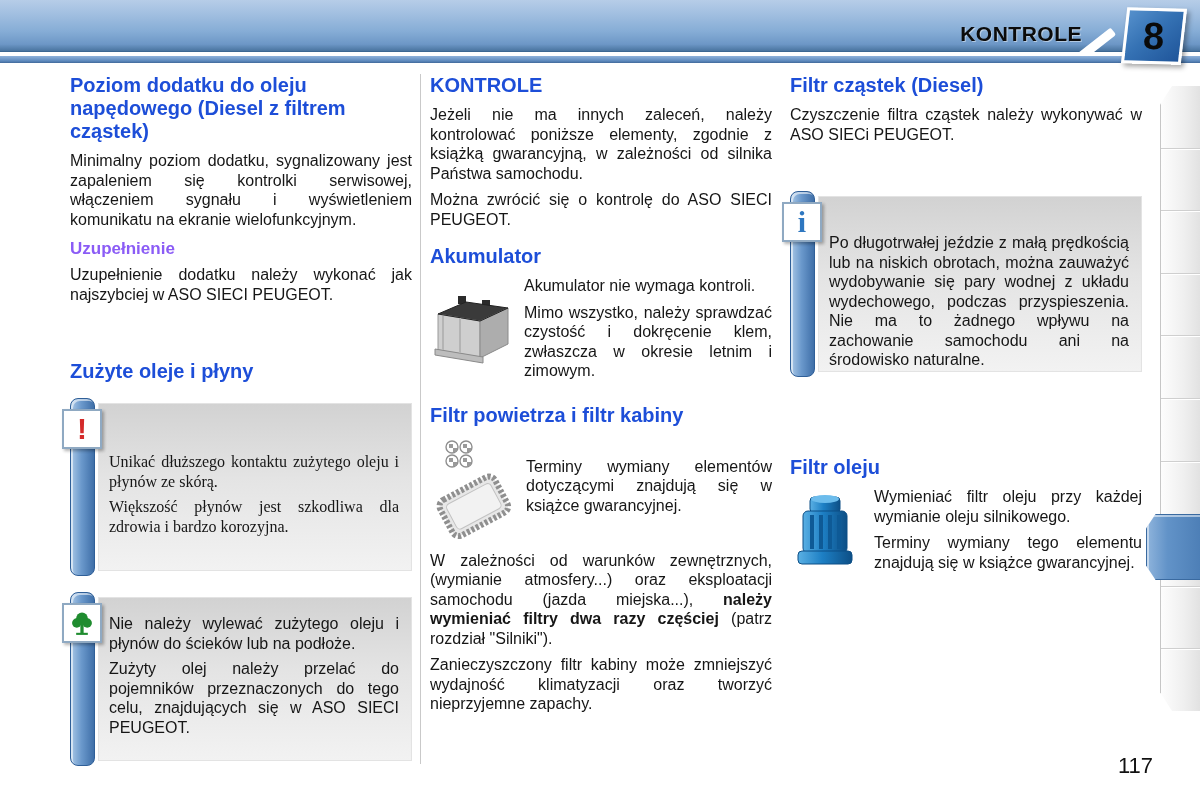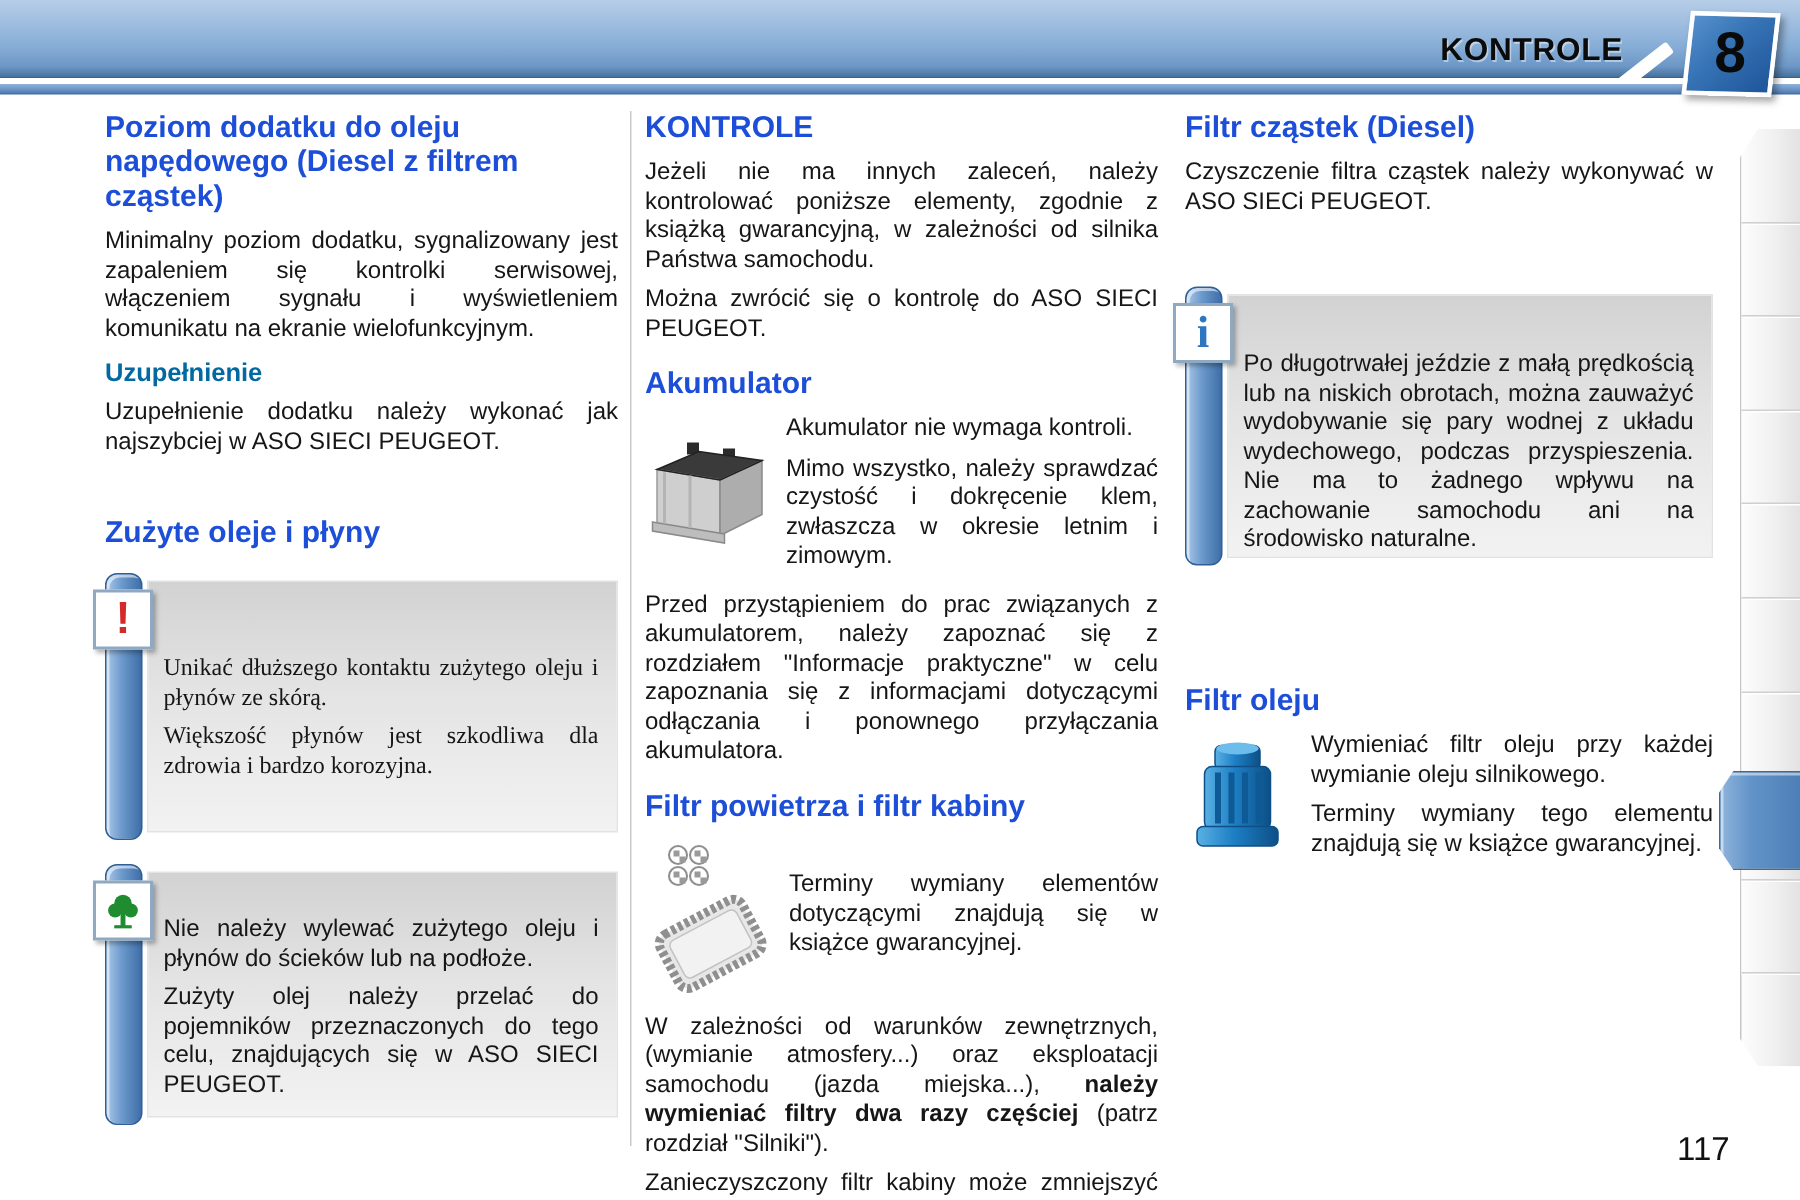--- a/index.html
+++ b/index.html
@@ -42,23 +42,23 @@
   .chapter-tab span { font-size:38px; font-weight:bold; color:#0a0a0a; transform:skewX(5deg); }
 
   
   .col { position:absolute; top:74px; }
   .col-left   { left:70px;  width:342px; }
   .col-middle { left:430px; width:342px; }
   .col-right  { left:790px; width:352px; }
   .col-divider { position:absolute; left:420px; top:74px; width:1px; height:690px; background:#c9c9c9; }
 
   h1 { font-size:20px; line-height:23px; font-weight:bold; color:#1d4ed8; margin-bottom:8px; }
-  h2 { font-size:17px; line-height:20px; font-weight:bold; color:#0369a1; margin:10px 0 6px; }
+  h2 { font-size:17px; line-height:20px; font-weight:bold; color:#8b5cf6; margin:10px 0 6px; }
   p  { font-size:16px; line-height:19.5px; text-align:justify; margin-bottom:7px; color:#161616; }
-  .mt-sect { margin-top:40px; }
+  .mt-sect { margin-top:56px; }
   .mt-head { margin-top:16px; }
 
   
   .fig-row { display:flex; align-items:center; margin-bottom:6px; }
   .fig { flex:0 0 auto; margin-right:12px; }
   .fig-text { flex:1 1 auto; min-width:0; }
 
   
   .notice { position:relative; margin-top:20px; padding-left:28px; }
   .notice-bar {
@@ -76,21 +76,21 @@
   .notice-panel {
     background:linear-gradient(180deg,#d2d2d2 0%,#e4e4e4 45%,#f2f2f2 100%);
     border:1px solid #e3e3e3;
     padding:48px 12px 14px 10px;
   }
   .notice-panel p { margin-bottom:6px; }
   .glyph-warning { color:#d42a2a; font-size:30px; font-weight:800; line-height:1; }
   .glyph-info    { color:#2e77c0; font-size:30px; font-weight:800; line-height:1; font-family:"Liberation Serif", serif; }
 
   .panel-h166 { height:168px;font-family:Liberation Serif, serif; }
-  .panel-h163 { height:164px; padding-top:28px; }
+  .panel-h163 { height:164px; padding-top:16px; }
   .panel-h174 { height:176px; padding-top:36px; }
 
   
   .tab-strip {
     position:absolute; left:1160px; top:86px; width:40px; height:625px;
     background:linear-gradient(90deg,#fdfdfd 0%,#efefef 60%,#e2e2e2 100%);
     border-left:1px solid #c6c6c6;
     clip-path:polygon(30% 0, 100% 0, 100% 100%, 30% 100%, 0 97%, 0 3%);
     display:flex; flex-direction:column;
   }
@@ -193,21 +193,20 @@
           <polygon points="5,55 53,63 53,69 5,61" fill="#bdbdbd" stroke="#8a8a8a" stroke-width="1"></polygon>
           <line x1="13" y1="22" x2="13" y2="56" stroke="#b4b4b4" stroke-width="2"></line>
           <line x1="30" y1="24" x2="30" y2="59" stroke="#b4b4b4" stroke-width="2"></line>
         </svg>
       </div>
       <div class="fig-text">
         <p>Akumulator nie wymaga kontroli.</p>
         <p>Mimo wszystko, należy sprawdzać czystość i dokręcenie klem, zwłaszcza w okresie letnim i zimowym.</p>
       </div>
     </div>
-    <p>Przed przystąpieniem do prac związanych z akumulatorem, należy zapoznać się z rozdziałem "Informacje praktyczne" w celu zapoznania się z informacjami dotyczącymi odłączania i ponownego przyłączania akumulatora.</p>
 
     <h1 class="mt-head">Filtr powietrza i filtr kabiny</h1>
     <div class="fig-row">
       <div class="fig">
         <svg width="84" height="106" viewBox="0 0 84 106" aria-hidden="true">
           <g stroke="#8f8f8f" stroke-width="1.4" fill="#ffffff">
             <circle cx="22" cy="12" r="6"></circle>
               <circle cx="36" cy="12" r="6"></circle>
             <circle cx="22" cy="26" r="6"></circle>
               <circle cx="36" cy="26" r="6"></circle>

